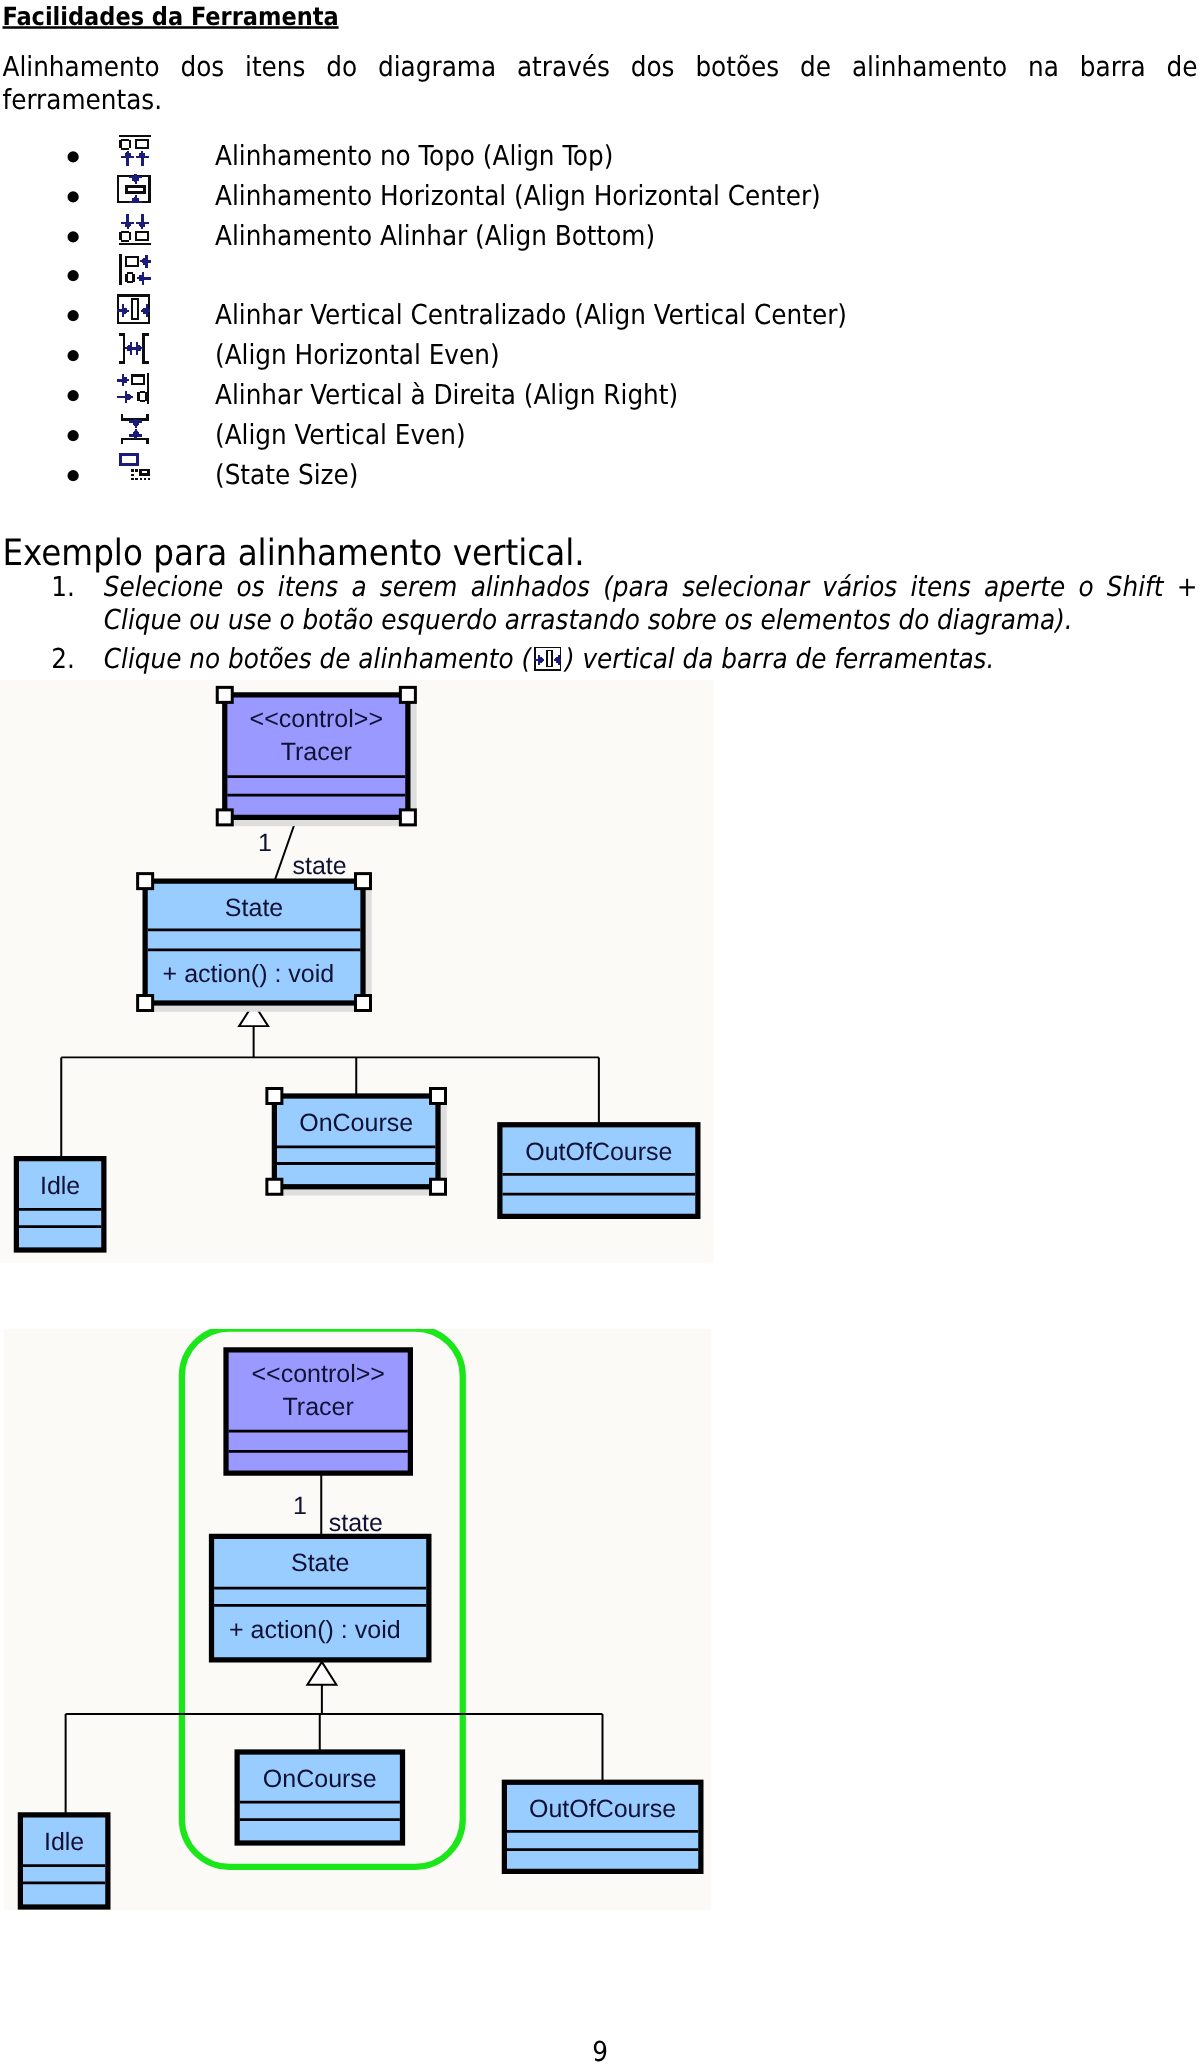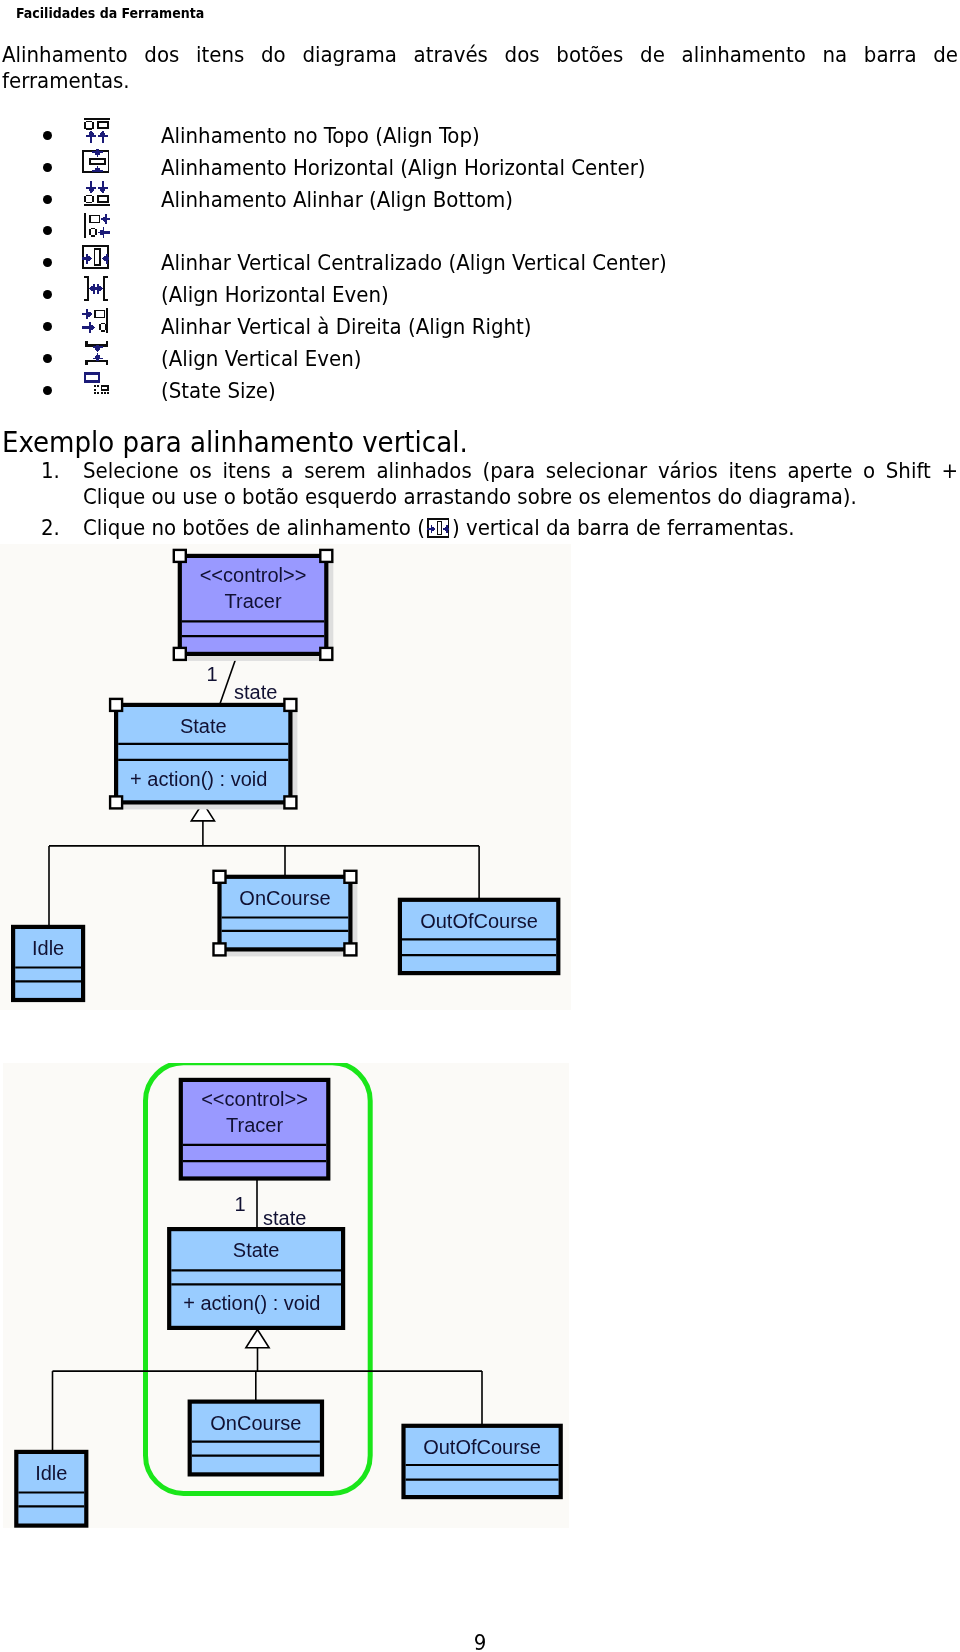--- a/index.html
+++ b/index.html
@@ -1,41 +1,41 @@
 <!DOCTYPE html>
 <html><head>
 <meta charset="utf-8">
 <style>
   html,body{margin:0;padding:0;background:#ffffff;}
   body{width:960px;height:1652px;overflow:hidden;
        font-family:"DejaVu Sans",sans-serif;font-stretch:condensed;color:#000;
        -webkit-font-smoothing:antialiased;}
   .page{position:relative;width:960px;height:1652px;}
 
-  .h1{position:absolute;left:16px;top:2px;font-weight:bold;font-size:14px;
-      line-height:22px;white-space:nowrap;letter-spacing:0px;}
+  .h1{position:absolute;left:2px;top:2px;font-weight:bold;font-size:20px;
+      line-height:22px;white-space:nowrap;letter-spacing:0px;text-decoration:underline;}
   .intro{position:absolute;left:2px;top:42px;width:956px;font-size:22px;
          line-height:26px;text-align:justify;text-justify:inter-word;}
 
-  .feat{position:absolute;left:0;top:123px;width:860px;}
+  .feat{position:absolute;left:0;top:113px;width:860px;padding-left:11px;}
   .feat-row{position:relative;height:31.85px;}
   .bullet{position:absolute;left:42.8px;top:7.9px;width:9px;height:9px;
           background:#000;border-radius:50%;}
   .ficon{position:absolute;left:81.7px;top:-5.8px;width:28px;height:26px;}
   .ficon svg{display:block;width:28px;height:26px;}
   .flabel{position:absolute;left:161px;top:0px;font-size:22px;line-height:26px;
           white-space:nowrap;}
 
   .exh{position:absolute;left:2px;top:429px;font-size:29px;line-height:26px;
        white-space:nowrap;}
   .steps{position:absolute;left:0;top:458px;width:960px;}
   .step{position:relative;font-size:22px;line-height:26.4px;}
   .step + .step{margin-top:4px;}
   .snum{position:absolute;left:41px;top:0;width:30px;}
-  .stext{margin-left:83px;margin-right:2px;text-align:justify;}
+  .stext{margin-left:83px;margin-right:2px;text-align:justify;font-style:italic;}
 
   .inline-icon{display:inline-block;width:27px;height:21px;vertical-align:-4px;
                position:relative;top:0px;}
   .inline-icon svg{display:block;width:27px;height:21px;}
 
   .pageno{position:absolute;left:0;top:1630px;width:960px;text-align:center;
           font-size:22px;}
 
   .diag{position:absolute;background:#fbfaf7;overflow:hidden;}
 </style>

